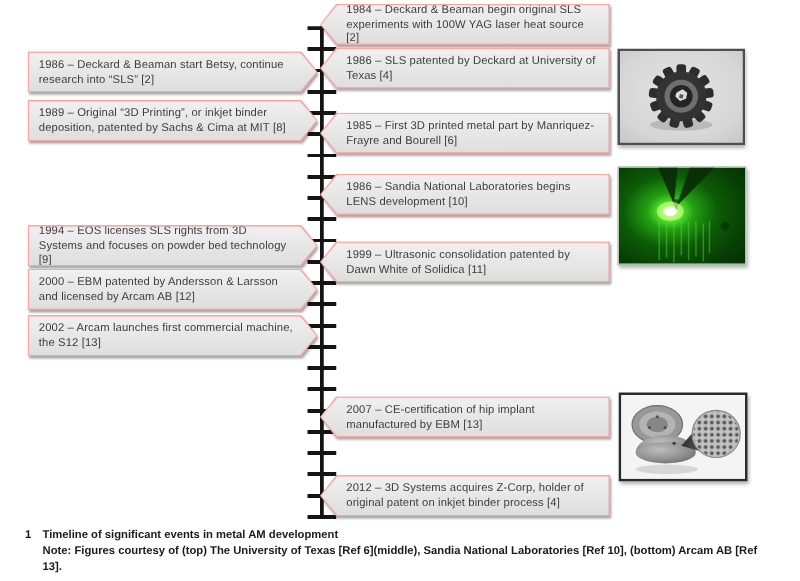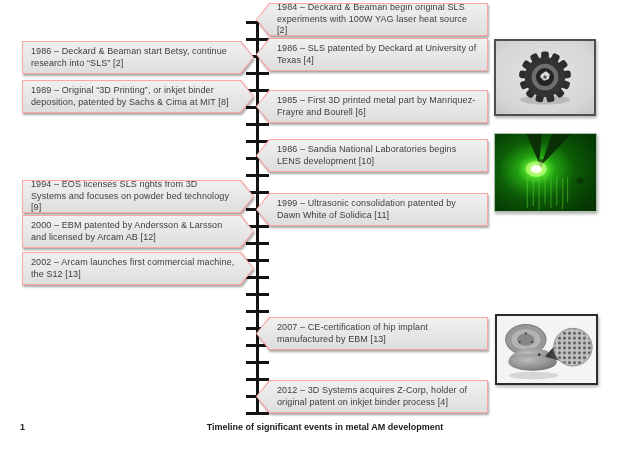--- a/index.html
+++ b/index.html
@@ -36,21 +36,21 @@
   .photo svg{display:block;width:100%;height:100%;}
   .photo-gear{left:494px;top:39px;width:102px;height:77px;border:2px solid #4f4f4f;box-shadow:1px 2px 3px rgba(0,0,0,0.3);}
   .photo-lens{left:494px;top:133px;width:103px;height:79px;border:1px solid #a9bfa9;box-shadow:1px 2px 3px rgba(0,0,0,0.3);}
   .photo-implant{left:495px;top:314px;width:103px;height:71px;border:2px solid #2b2b2b;box-shadow:1px 2px 3px rgba(0,0,0,0.3);}
   
   .caption{
     position:absolute;left:20px;top:421px;width:600px;display:flex;gap:9px;
     font-size:9px;font-weight:bold;color:#1a1a1a;line-height:13px;
   }
   .capnum{flex:0 0 auto;}
-  .captext{width:582px;text-align:center;}
+  .captext{width:582px;}
 </style>
 </head>
 <body>
 
 <div class="stage">
 
   <div class="ticks"></div>
   <div class="spine"></div>
 
   <div class="co left" style="top:41px">
@@ -236,16 +236,17 @@
       <polygon points="50,43 74,15 80,52" fill="url(#coneg)"></polygon>
       <circle cx="79" cy="33" r="20" fill="#c2c2c2" stroke="#8a8a8a" stroke-width="1"></circle>
       <circle cx="79" cy="33" r="19" fill="url(#pores)" opacity="0.9"></circle>
     </svg>
   </div>
 
   <div class="caption">
     <span class="capnum">1</span>
     <div class="captext">
       <div>Timeline of significant events in metal AM development</div>
+      <div>Note: Figures courtesy of (top) The University of Texas [Ref 6](middle), Sandia National Laboratories [Ref 10], (bottom) Arcam AB [Ref 13].</div>
     </div>
   </div>
 
 </div>
 
 </body></html>

